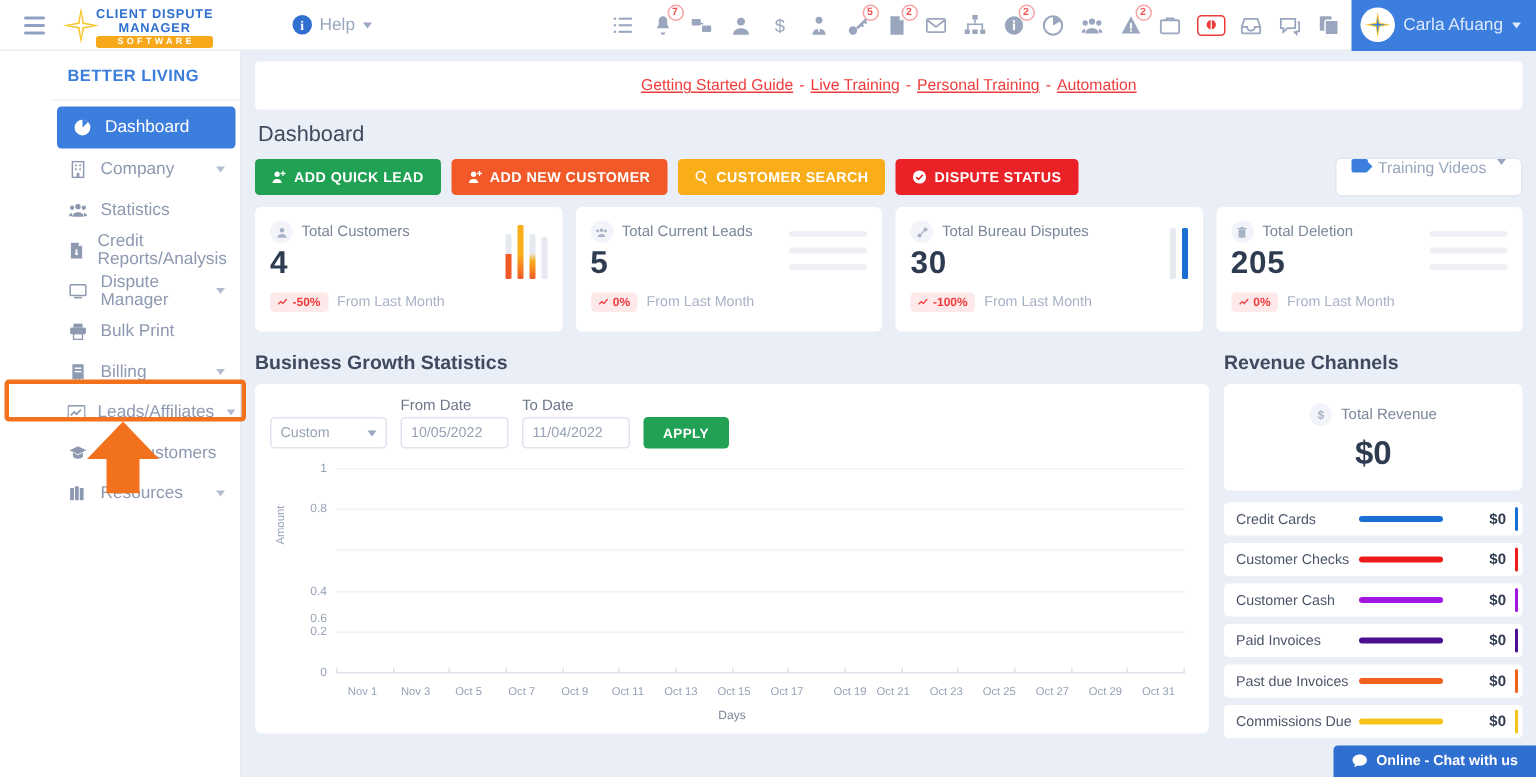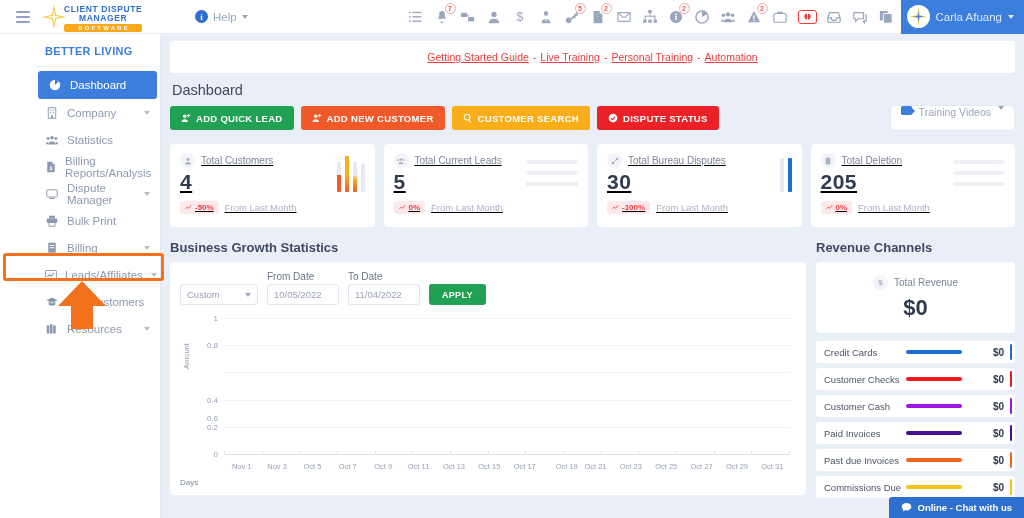--- a/index.html
+++ b/index.html
@@ -97,21 +97,21 @@
   .tvbtn { margin-left: auto; background: #fff; border: 1px solid #e2e7f0;
     height: 26px; border-radius: 4px; display: flex; align-items: flex-start; gap: 7px;
     padding: 0 10px; font-size: 10.5px; color: #9aa6bd; cursor: pointer; min-width: 124px; }
   .tvbtn .vid { width: 11px; height: 9px; background: #3c7ede; border-radius: 1.5px; position: relative; }
   .tvbtn .vid::after { content:''; position:absolute; right:-3px; top:1.5px;
     border-left: 3.5px solid #3c7ede; border-top: 3px solid transparent;
     border-bottom: 3px solid transparent; }
   .tvbtn .caret { margin-left: auto; }
 
   
-  .stats { display: flex; gap: 9px; margin-top: 13px; text-decoration: underline; }
+  .stats { display: flex; gap: 9px; margin-top: 7px; }
   .statcard { flex: 1; background: #fff; border-radius: 4px; padding: 9px 10px 8px 10px;
     height: 83px; position: relative; }
   .st-head { display: flex; align-items: center; gap: 6px; }
   .st-ic { width: 15px; height: 15px; border-radius: 50%; background: #f2f4f9;
     display: flex; align-items: center; justify-content: center; }
   .st-ic svg { width: 8px; height: 8px; fill: #a8b2c6; }
   .st-title { font-size: 10px; color: #7b8699; }
   .st-val { font-size: 21px; font-weight: 700; color: #2e3b50; margin-top: 2px; letter-spacing: .5px; }
   .st-foot { display: flex; align-items: center; gap: 6px; margin-top: 7px; }
   .pill { background: #fde9ea; color: #ef3b3b; font-size: 8px; font-weight: 700;
@@ -148,21 +148,21 @@
   .gline { position: absolute; left: 0; right: 0; height: 1px; background: #f0f2f8; }
   .gline.base { background: #dfe3ec; }
   .ytick { position: absolute; right: calc(100% + 6px); font-size: 8px;
     color: #97a2b6; transform: translateY(-50%); white-space: nowrap; }
   .xaxis { position: absolute; left: 44px; right: 6px; bottom: 18px;
     display: flex; justify-content: space-between; }
   .xaxis span { font-size: 7.5px; color: #97a2b6; text-align: center; }
   .xtickmarks { position: absolute; left: 44px; right: 6px; bottom: 34px;
     display: flex; justify-content: space-between; }
   .xtickmarks i { display: block; width: 1px; height: 4px; background: #dfe3ec; }
-  .xlab { position: absolute; left: 0; right: 0; bottom: 2px; 
+  .xlab { position: absolute; left: 0; right: 0; bottom: 2px; text-align: center;
     font-size: 8px; color: #7b8699; }
 
   .revenue { flex: 1; }
   .revcard { background: #fff; border-radius: 4px; padding: 13px 0 12px 0;
     text-align: center; }
   .rev-top { display: flex; align-items: center; justify-content: center; gap: 6px; }
   .rev-ic { width: 15px; height: 15px; border-radius: 50%; background: #f2f4f9;
     display: flex; align-items: center; justify-content: center;
     font-size: 8px; color: #a8b2c6; font-weight: 700; }
   .rev-lbl { font-size: 10px; color: #7b8699; }
@@ -408,21 +408,21 @@
 
       <div class="navitem">
         <span class="nicon">
             <svg viewBox="0 0 16 16">
               <path d="M3 1h7l3 3v11H3z"></path>
               <path d="M10 1v3h3z" fill="#fff"></path>
               <rect x="7.2" y="7" width="1.6" height="5" fill="#fff"></rect>
               <path d="M6 10.5l2 2 2-2z" fill="#fff"></path>
             </svg>
           </span>
-        <span class="nlabel">Billing Reports/Analysis</span>
+        <span class="nlabel">Credit Reports/Analysis</span>
       </div>
 
       <div class="navitem">
         <span class="nicon">
             <svg viewBox="0 0 16 16">
               <rect x="1" y="2.5" width="14" height="9.5" rx="1" fill="none" stroke="#8d99b0" stroke-width="1.3"></rect>
               <rect x="4.5" y="13.2" width="7" height="1.4"></rect>
             </svg>
           </span>
         <span class="nlabel">Dispute Manager</span>

